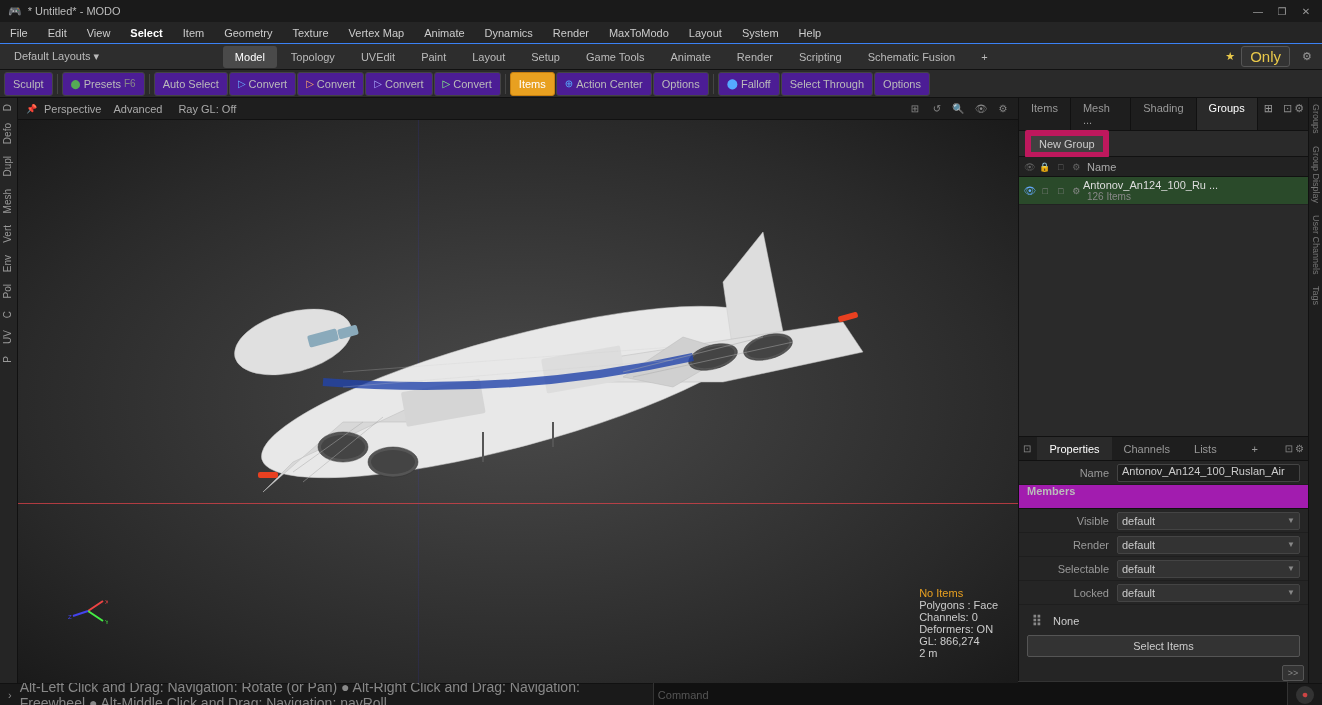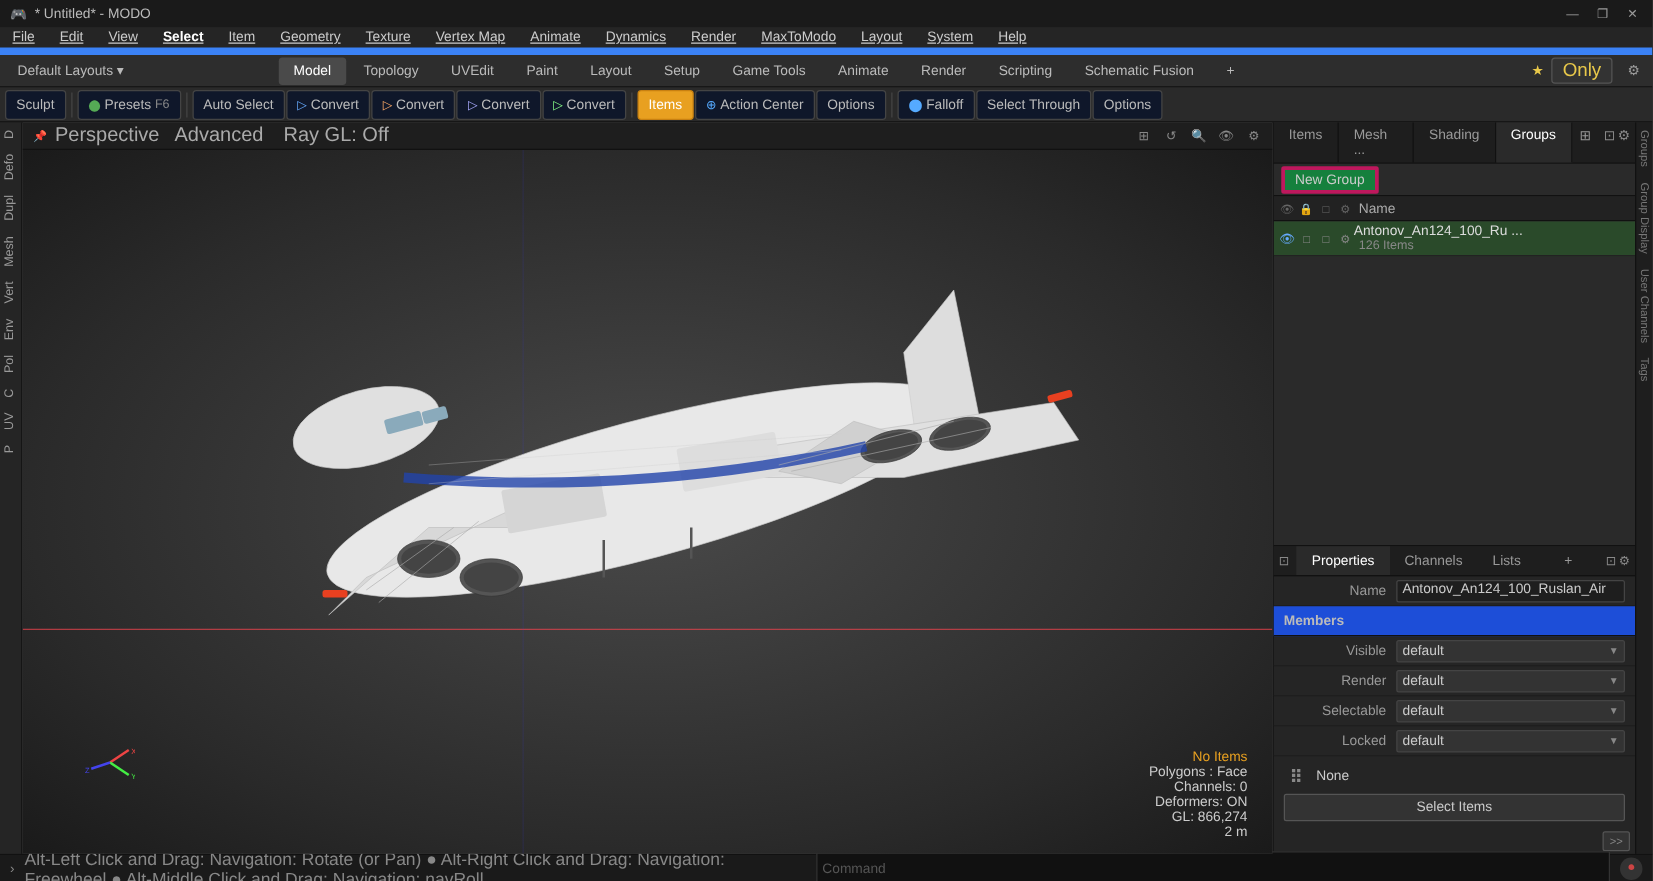--- a/index.html
+++ b/index.html
@@ -5,77 +5,77 @@
     * { box-sizing: border-box; margin: 0; padding: 0; }
     body { font-family: 'Segoe UI', Arial, sans-serif; font-size: 11px; background: #2a2a2a; color: #ccc; width: 1322px; height: 705px; overflow: hidden; }
 
     
     .title-bar { height: 22px; background: #1a1a1a; display: flex; align-items: center; justify-content: space-between; padding: 0 8px; }
     .title-bar-left { display: flex; align-items: center; gap: 6px; font-size: 11px; color: #bbb; }
     .title-bar-right { display: flex; gap: 8px; }
     .title-btn { width: 16px; height: 16px; display: flex; align-items: center; justify-content: center; color: #999; font-size: 10px; cursor: pointer; }
 
     
-    .menu-bar { height: 22px; background: #252525; display: flex; align-items: center; border-bottom: 6px solid #3b82f6; text-decoration: underline; }
+    .menu-bar { height: 22px; background: #252525; display: flex; align-items: center; border-bottom: 1px solid #3b82f6; }
     .menu-item { padding: 0 10px; height: 100%; display: flex; align-items: center; color: #ccc; cursor: pointer; font-size: 11px; }
 
     
     .layout-bar { height: 26px; background: #2d2d2d; display: flex; align-items: center; border-bottom: 1px solid #111; padding: 0 4px; gap: 2px; }
     .layout-item { padding: 0 10px; height: 22px; display: flex; align-items: center; color: #bbb; cursor: pointer; font-size: 11px; border-radius: 3px; }
     .layout-tabs { display: flex; margin: 4px auto; gap: 2px; }
     .layout-tab { padding: 2px 12px; height: 22px; display: flex; align-items: center; color: #bbb; cursor: pointer; font-size: 11px; border-radius: 3px; }
     .layout-tab.active { background: #4a4a4a; color: #fff; }
     .only-btn { background: #333; border: 1px solid #555; border-radius: 3px; padding: 1px 8px; color: #e8c84a; font-size: 15px; cursor: pointer; margin-left: auto; }
     .settings-btn { width: 22px; height: 22px; display: flex; align-items: center; justify-content: center; color: #999; cursor: pointer; }
 
     
     .toolbar { height: 28px; background: #2a2a2a; display: flex; align-items: center; border-bottom: 1px solid #111; padding: 0 4px; gap: 1px; }
-    .toolbar-btn { height: 24px; padding: 0 8px; display: flex; align-items: center; gap: 3px; color: #bbb; cursor: pointer; font-size: 11px; border-radius: 3px; background: #0f172a; border: 1px solid #444; }
+    .toolbar-btn { height: 24px; padding: 0 8px; display: flex; align-items: center; gap: 3px; color: #bbb; cursor: pointer; font-size: 11px; border-radius: 3px; background: #4c1d95; border: 1px solid #444; }
     .toolbar-btn.active { background: #e8a020; color: #fff; border-color: #c88010; }
     .toolbar-separator { width: 1px; height: 20px; background: #444; margin: 0 3px; }
 
     
     .main-area { display: flex; height: calc(705px - 22px - 22px - 26px - 28px - 22px); }
 
     
     .left-sidebar { width: 18px; background: #252525; display: flex; flex-direction: column; border-right: 1px solid #111; }
     .left-tab { writing-mode: vertical-rl; transform: rotate(180deg); padding: 6px 2px; color: #999; font-size: 10px; cursor: pointer; text-align: center; }
 
     
     .viewport { flex: 1; position: relative; background: #3a3a3a; overflow: hidden; }
     .viewport-header { height: 22px; background: #1e1e1e; display: flex; align-items: center; padding: 0 6px; gap: 4px; border-bottom: 1px solid #111; }
     .viewport-btn { width: 16px; height: 16px; display: flex; align-items: center; justify-content: center; color: #888; font-size: 9px; cursor: pointer; }
-    .viewport-label { color: #aaa; font-size: 16px; cursor: pointer; }
+    .viewport-label { color: #aaa; font-size: 11px; cursor: pointer; }
     .viewport-controls { margin-left: auto; display: flex; gap: 4px; }
     .vp-ctrl { width: 18px; height: 18px; display: flex; align-items: center; justify-content: center; color: #888; font-size: 10px; cursor: pointer; }
 
     
     .viewport-canvas { position: relative; width: 100%; height: calc(100% - 22px); }
     .viewport-3d { width: 100%; height: 100%; background: radial-gradient(ellipse at center, #4a4a4a 0%, #2a2a2a 70%, #1a1a1a 100%); display: flex; align-items: center; justify-content: center; position: relative; overflow: hidden; }
 
     
     .grid-h { position: absolute; left: 0; right: 0; height: 1px; background: rgba(100,100,150,0.3); }
     .axis-red { position: absolute; height: 1px; background: rgba(255,60,60,0.6); }
     .axis-blue { position: absolute; width: 1px; background: rgba(60,60,255,0.4); }
 
     
-    .status-overlay { position: absolute; bottom: 11px; right: 20px; text-align: right; color: #e8a020; font-size: 11px; }
+    .status-overlay { position: absolute; bottom: 24px; right: 20px; text-align: left; color: #e8a020; font-size: 11px; }
     .status-line { color: #ccc; }
 
     
     .right-panel { width: 290px; background: #252525; border-left: 1px solid #111; display: flex; flex-direction: column; }
     .panel-tabs { display: flex; background: #1e1e1e; border-bottom: 1px solid #111; }
     .panel-tab { padding: 4px 12px; color: #999; font-size: 11px; cursor: pointer; border-right: 1px solid #111; }
     .panel-tab.active { color: #fff; background: #2a2a2a; }
     .panel-tab-more { margin-left: auto; padding: 4px 6px; color: #999; cursor: pointer; }
 
     
     .groups-content { flex: 1; display: flex; flex-direction: column; }
     .groups-toolbar { height: 26px; background: #2a2a2a; display: flex; align-items: center; padding: 0 6px; gap: 4px; border-bottom: 1px solid #111; }
-    .new-group-btn { color: #ccc; font-size: 11px; cursor: pointer; padding: 2px 8px; background: #15803d; border: 3px solid #be185d; border-radius: 2px; }
+    .new-group-btn { color: #ccc; font-size: 11px; cursor: pointer; padding: 2px 8px; background: #404040; border: 6px solid #be185d; border-radius: 2px; }
 
     .groups-header { height: 20px; background: #222; display: flex; align-items: center; padding: 0 4px; border-bottom: 1px solid #111; }
     .col-icons { width: 60px; display: flex; gap: 2px; align-items: center; }
     .col-name { flex: 1; color: #aaa; font-size: 11px; padding-left: 4px; }
     .icon-sm { width: 14px; height: 14px; display: flex; align-items: center; justify-content: center; color: #666; font-size: 9px; cursor: pointer; }
 
     .groups-list { flex: 1; overflow-y: auto; background: #2a2a2a; }
     .group-item { height: 28px; display: flex; align-items: center; padding: 0 4px; cursor: pointer; border-bottom: 1px solid #222; }
     .group-item.selected { background: #2a4a2a; }
     .group-icon-area { width: 60px; display: flex; gap: 2px; align-items: center; }
@@ -90,21 +90,21 @@
     .prop-tab.active { background: #2a2a2a; color: #fff; }
     .prop-add { margin-left: auto; padding: 0 6px; display: flex; align-items: center; color: #999; cursor: pointer; }
 
     .prop-row { height: 24px; display: flex; align-items: center; padding: 0 8px; border-bottom: 1px solid #1e1e1e; }
     .prop-label { width: 90px; color: #999; font-size: 11px; text-align: right; padding-right: 8px; }
     .prop-value { flex: 1; display: flex; align-items: center; gap: 4px; }
     .prop-input { flex: 1; height: 18px; background: #1e1e1e; border: 1px solid #444; border-radius: 2px; color: #ccc; font-size: 11px; padding: 0 4px; }
     .prop-dropdown { flex: 1; height: 18px; background: #333; border: 1px solid #444; border-radius: 2px; color: #ccc; font-size: 11px; padding: 0 4px; display: flex; align-items: center; justify-content: space-between; cursor: pointer; }
     .dropdown-arrow { color: #888; font-size: 8px; }
 
-    .prop-section { height: 24px; display: flex; align-items: center; padding: 0 8px; background: #1d4ed8; border-bottom: 1px solid #111; }
+    .prop-section { height: 24px; display: flex; padding: 0 8px; background: #a21caf; border-bottom: 1px solid #111; }
     .prop-section-label { color: #bbb; font-size: 11px; font-weight: bold; }
 
     
     .keying-area { padding: 6px 8px; }
     .keying-row { display: flex; align-items: center; gap: 6px; margin-bottom: 4px; }
     .keying-icon { width: 20px; height: 20px; display: flex; align-items: center; justify-content: center; color: #888; }
     .keying-value { flex: 1; color: #ccc; font-size: 11px; }
     .select-items-btn { width: 100%; height: 22px; background: #333; border: 1px solid #555; border-radius: 2px; color: #ccc; font-size: 11px; cursor: pointer; display: flex; align-items: center; justify-content: center; }
 
     

